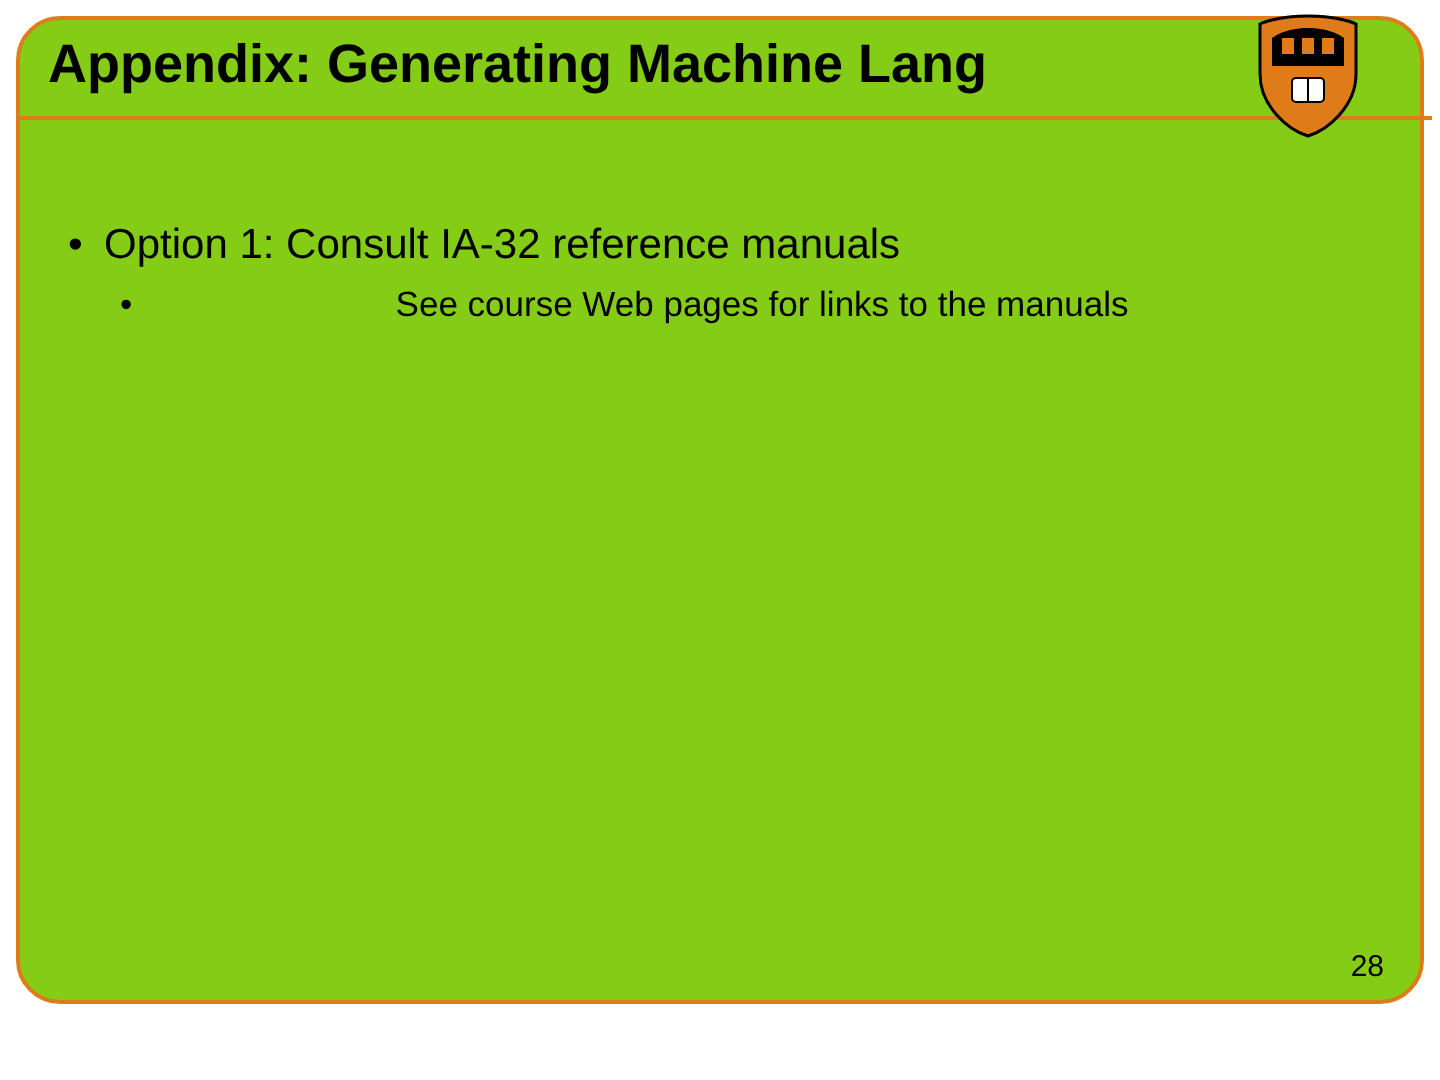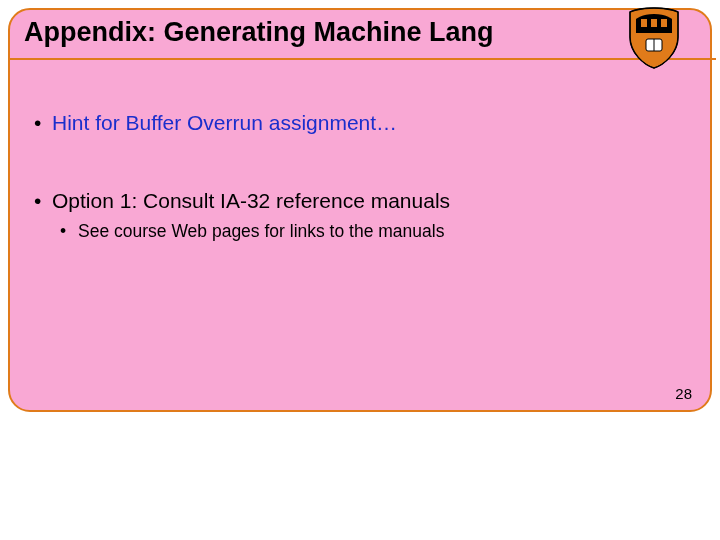--- a/index.html
+++ b/index.html
@@ -4,24 +4,24 @@
 <style>
   * { box-sizing: border-box; margin: 0; padding: 0; }
   html, body { width: 720px; height: 540px; overflow: hidden; }
   body { background: #fff; font-family: Arial, Helvetica, sans-serif; }
 
   .slide {
     position: absolute;
     left: 8px;
     top: 8px;
     width: 704px;
-    height: 404px;
+    height: 494px;
     border: 2.5px solid #e07b1a;
     border-radius: 22px;
-    background: #f9a8d4;
+    background: #84cc16;
   }
   .title-bar {
     position: absolute;
     left: -2.5px;
     top: 48px;
     width: 708px;
     height: 0;
     border-top: 2.5px solid #e07b1a;
   }
   .title {
@@ -52,21 +52,21 @@
   ul.top > li { margin-bottom: 52px; position: relative; padding-left: 18px; }
   ul.top > li::before {
     content: "•";
     position: absolute;
     left: 0;
     top: 0;
     color: #000;
     font-size: 21px;
   }
   .hint { color: #1a2ecc; }
-  ul.sub { list-style: none; margin-top: 6px; }
+  ul.sub { list-style: none; margin-top: 6px; text-align: center; }
   ul.sub > li { position: relative; padding-left: 18px; font-size: 17.5px; margin-left: 8px; }
   ul.sub > li::before {
     content: "•";
     position: absolute;
     left: 0;
     top: 0;
     font-size: 17.5px;
   }
   .pagenum {
     position: absolute;
@@ -91,23 +91,20 @@
       <rect x="20" y="32" width="16" height="12" rx="2" fill="#fff" stroke="#000" stroke-width="1"></rect>
       <line x1="28" y1="32" x2="28" y2="44" stroke="#000" stroke-width="1"></line>
       <rect x="15" y="12" width="6" height="8" fill="#e07b1a"></rect>
       <rect x="25" y="12" width="6" height="8" fill="#e07b1a"></rect>
       <rect x="35" y="12" width="6" height="8" fill="#e07b1a"></rect>
     </svg>
   </div>
 
   <div class="content">
     <ul class="top">
-      <li>
-        <span class="hint">Hint for Buffer Overrun assignment…</span>
-      </li>
       <li style="margin-bottom:16px;">
         <span>Option 1: Consult IA-32 reference manuals</span>
         <ul class="sub">
           <li>
             <span>See course Web pages for links to the manuals</span>
           </li>
         </ul>
       </li>
     </ul>
   </div>

